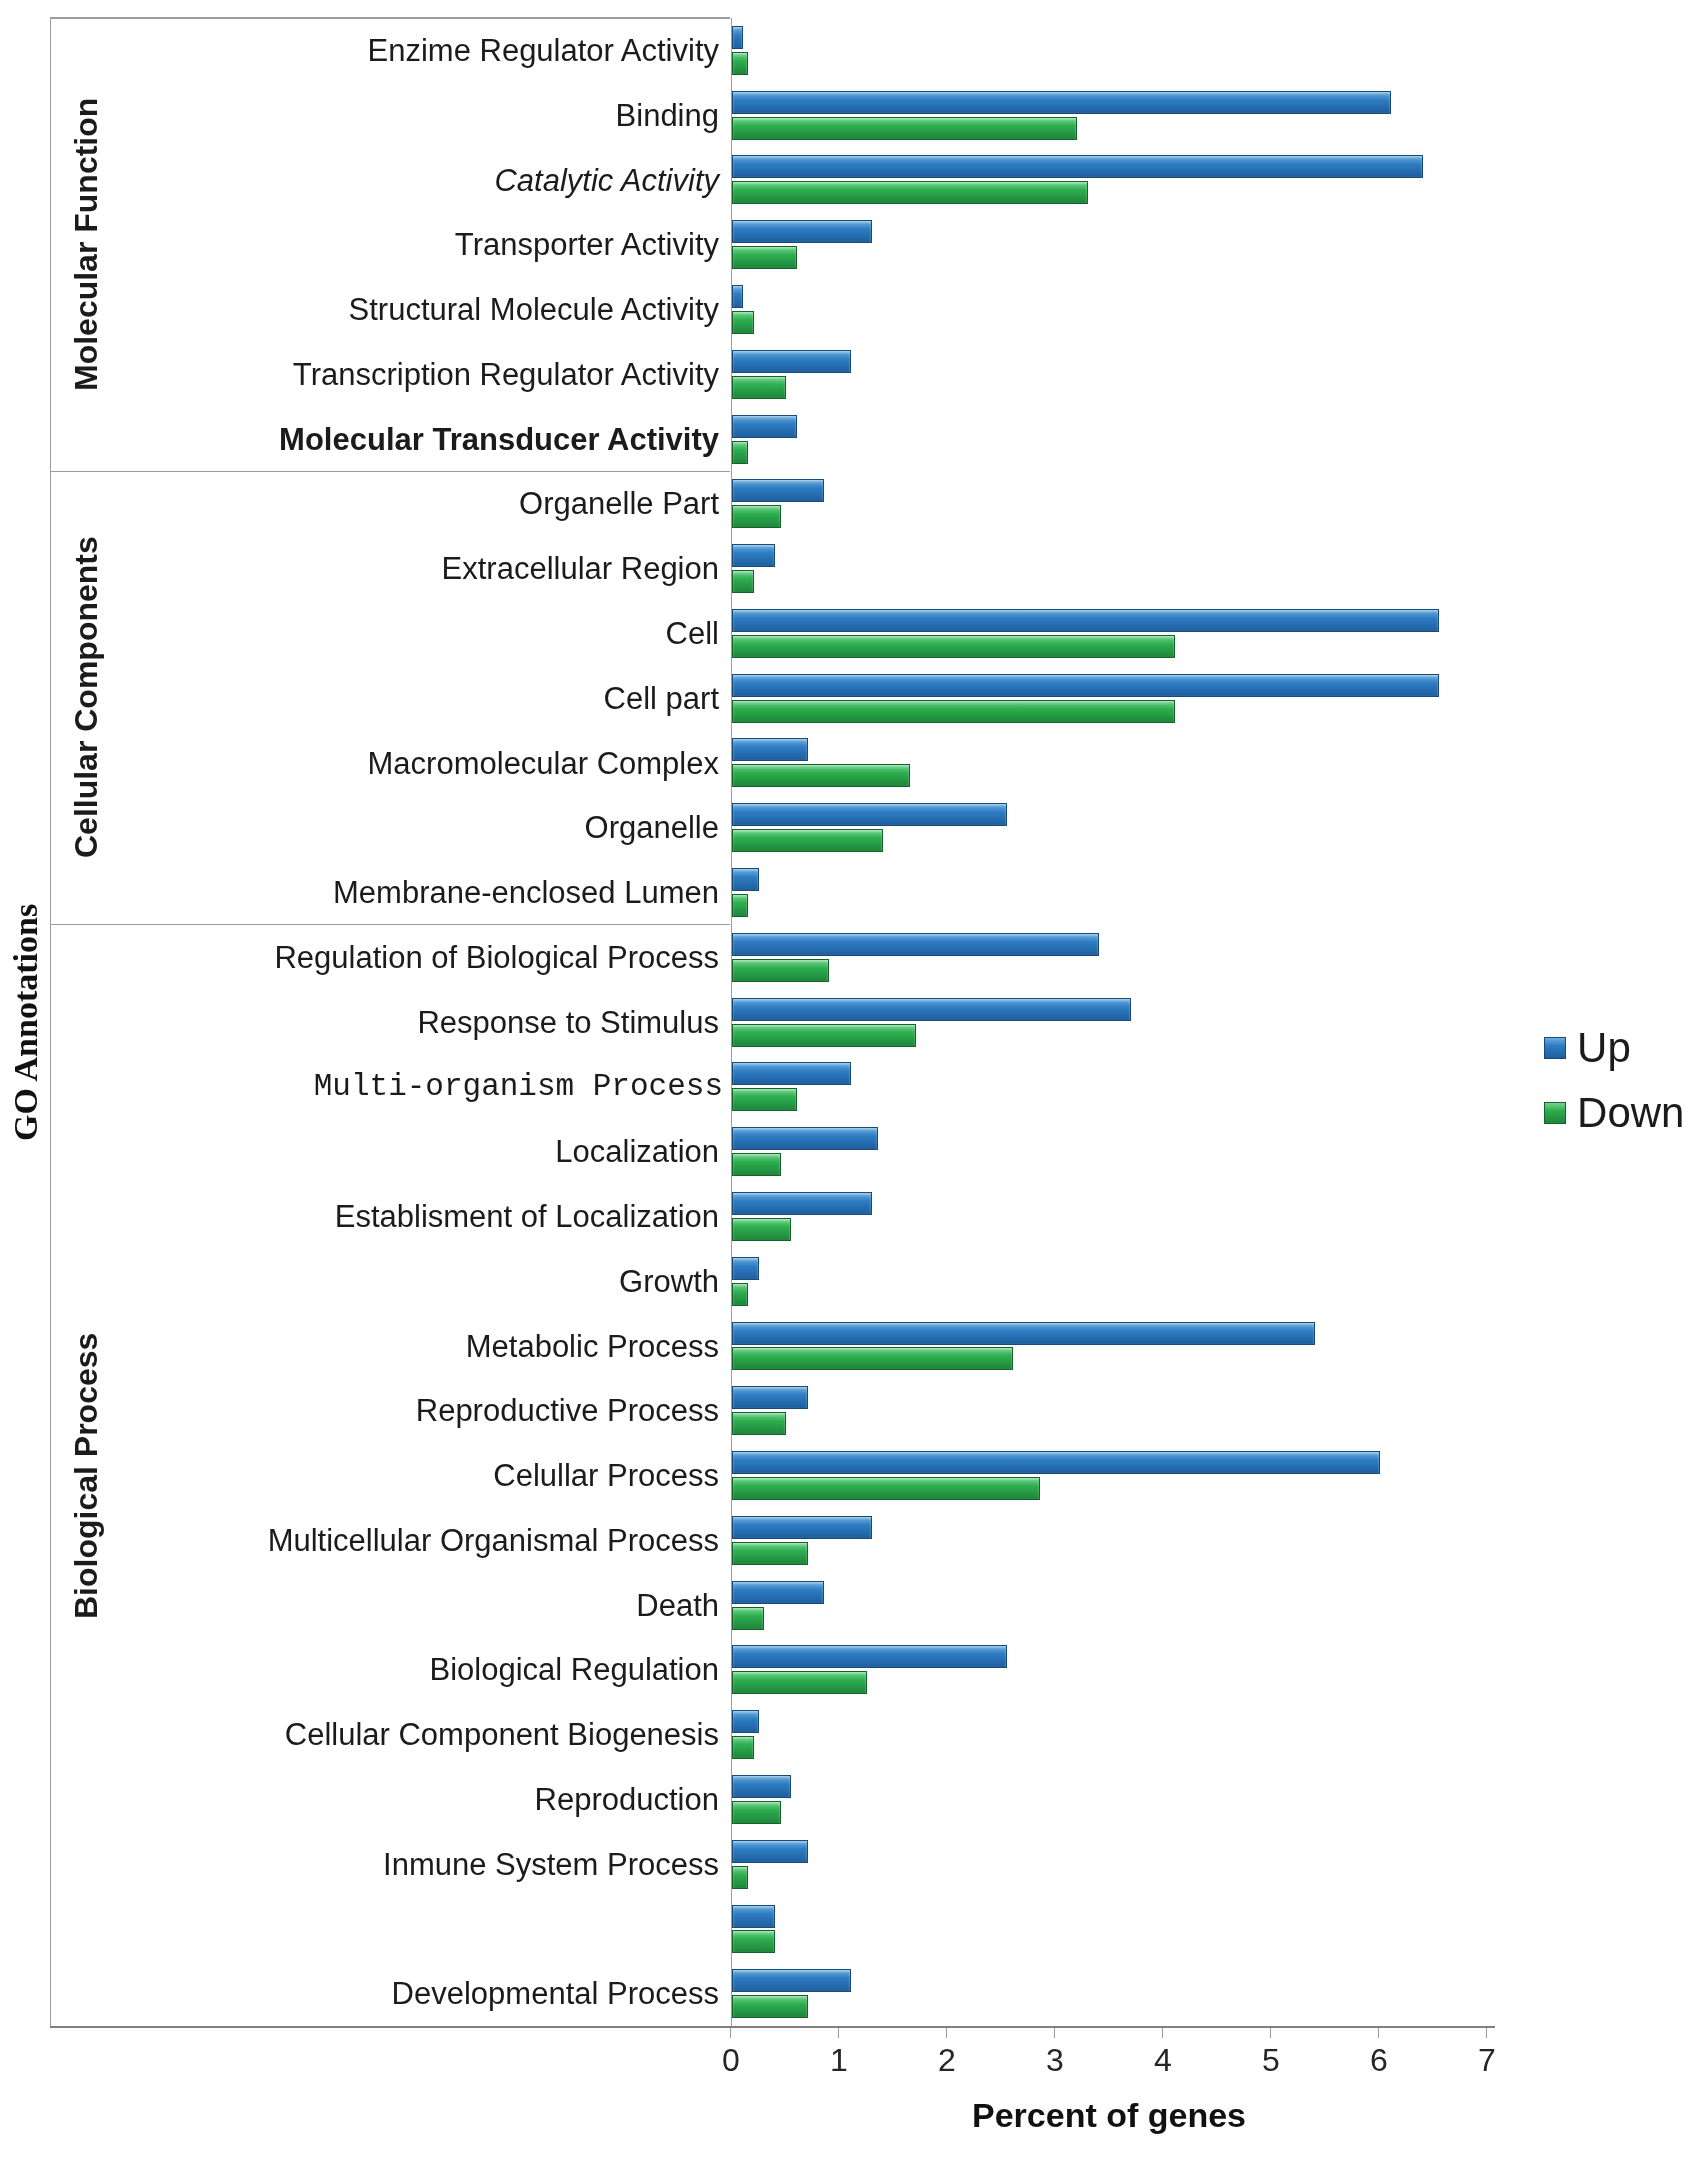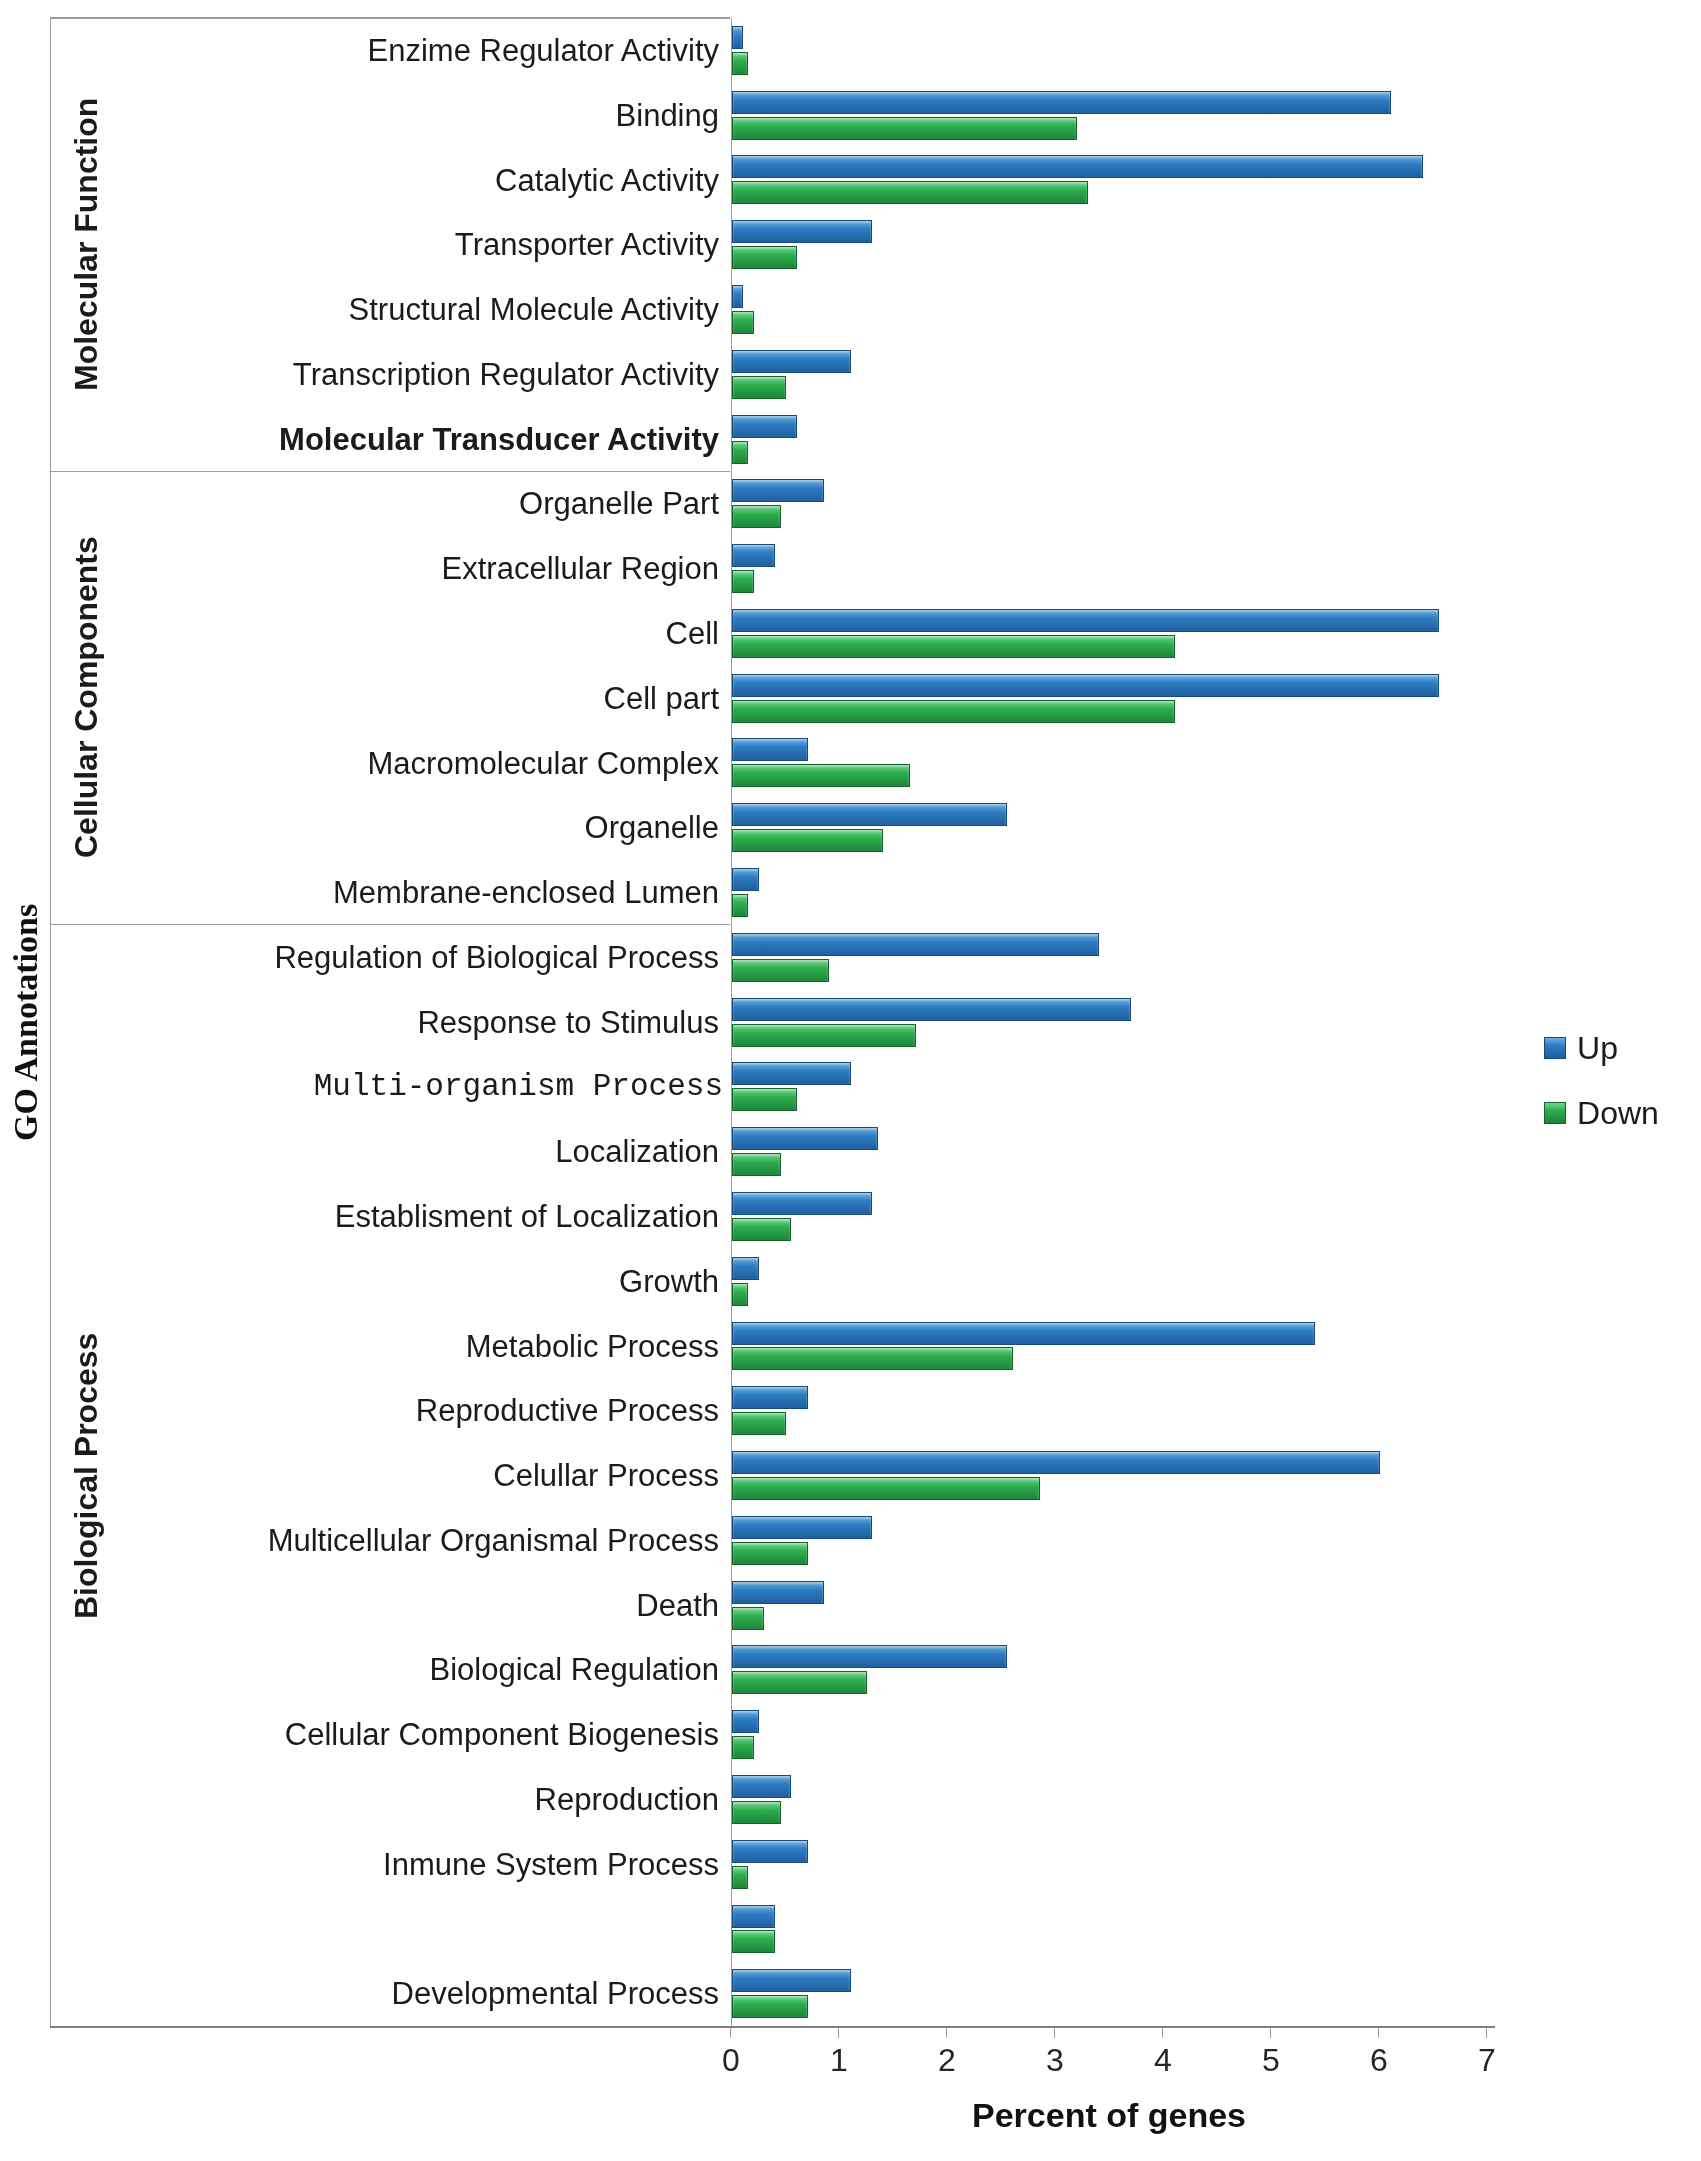--- a/index.html
+++ b/index.html
@@ -16,38 +16,38 @@
              writing-mode:vertical-rl;transform:rotate(180deg);
              font-family:"Liberation Serif", serif;font-weight:bold;font-size:34px;color:#111;}
   .xlabel{position:absolute;left:821px;top:2096px;width:576px;text-align:center;
              font-weight:bold;font-size:34px;color:#111;}
   .bar{position:absolute;border:1.4px solid;box-sizing:border-box;
              box-shadow:inset 0 1.4px 2.2px rgba(255,255,255,0.45);}
   .hline,.vline,.tickmark{position:absolute;background:#9c9c9c;}
   .axis{position:absolute;background:#7f7f7f;}
   .tick-label{position:absolute;text-align:center;font-size:32px;color:#262626;}
   .legend-item{position:absolute;display:flex;align-items:center;gap:11.5px;height:40px;
-             font-size:32px;color:#1b1b1b;}
+             font-size:42px;color:#1b1b1b;}
   .swatch{width:21.6px;height:21.6px;border:1.4px solid;display:inline-block;box-sizing:border-box;}
 </style>
 </head>
 <body>
 
 <div id="chart">
   <div class="ylabel">GO Annotations</div>
   <div class="xlabel">Percent of genes</div>
 <div class="hline" style="left: 50px; top: 17.3px; width: 680px; height: 1.4px;"></div>
     <div class="group-label" style="left: 53px; top: 18px; width: 66px; height: 453px;">Molecular Function</div>
     <div class="cat-label" style="left: 124px; top: 18px; width: 595px; height: 65px;">Enzime Regulator Activity</div>
     <div class="bar" style="left: 732px; top: 26px; width: 10.8px; height: 23px; background: linear-gradient(rgb(108, 174, 222) 0%, rgb(46, 124, 195) 38%, rgb(30, 95, 158) 100%); border-color: rgb(23, 74, 119);"></div>
     <div class="bar" style="left: 732px; top: 52px; width: 16px; height: 23px; background: linear-gradient(rgb(116, 212, 145) 0%, rgb(46, 174, 78) 38%, rgb(29, 133, 58) 100%); border-color: rgb(21, 99, 42);"></div>
     <div class="cat-label" style="left: 124px; top: 83px; width: 595px; height: 65px;">Binding</div>
     <div class="bar" style="left: 732px; top: 91px; width: 659px; height: 23px; background: linear-gradient(rgb(108, 174, 222) 0%, rgb(46, 124, 195) 38%, rgb(30, 95, 158) 100%); border-color: rgb(23, 74, 119);"></div>
     <div class="bar" style="left: 732px; top: 117px; width: 345px; height: 23px; background: linear-gradient(rgb(116, 212, 145) 0%, rgb(46, 174, 78) 38%, rgb(29, 133, 58) 100%); border-color: rgb(21, 99, 42);"></div>
-    <div class="cat-label" style="left: 124px; top: 148px; width: 595px; height: 65px;">Catalytic Activity</div>
+    <div class="cat-label" style="left: 124px; top: 148px; width: 595px; height: 65px; font-style: italic;">Catalytic Activity</div>
     <div class="bar" style="left: 732px; top: 155px; width: 691px; height: 23px; background: linear-gradient(rgb(108, 174, 222) 0%, rgb(46, 124, 195) 38%, rgb(30, 95, 158) 100%); border-color: rgb(23, 74, 119);"></div>
     <div class="bar" style="left: 732px; top: 181px; width: 356px; height: 23px; background: linear-gradient(rgb(116, 212, 145) 0%, rgb(46, 174, 78) 38%, rgb(29, 133, 58) 100%); border-color: rgb(21, 99, 42);"></div>
     <div class="cat-label" style="left: 124px; top: 212px; width: 595px; height: 65px;">Transporter Activity</div>
     <div class="bar" style="left: 732px; top: 220px; width: 140px; height: 23px; background: linear-gradient(rgb(108, 174, 222) 0%, rgb(46, 124, 195) 38%, rgb(30, 95, 158) 100%); border-color: rgb(23, 74, 119);"></div>
     <div class="bar" style="left: 732px; top: 246px; width: 65px; height: 23px; background: linear-gradient(rgb(116, 212, 145) 0%, rgb(46, 174, 78) 38%, rgb(29, 133, 58) 100%); border-color: rgb(21, 99, 42);"></div>
     <div class="cat-label" style="left: 124px; top: 277px; width: 595px; height: 65px;">Structural Molecule Activity</div>
     <div class="bar" style="left: 732px; top: 285px; width: 10.8px; height: 23px; background: linear-gradient(rgb(108, 174, 222) 0%, rgb(46, 124, 195) 38%, rgb(30, 95, 158) 100%); border-color: rgb(23, 74, 119);"></div>
     <div class="bar" style="left: 732px; top: 311px; width: 21.6px; height: 23px; background: linear-gradient(rgb(116, 212, 145) 0%, rgb(46, 174, 78) 38%, rgb(29, 133, 58) 100%); border-color: rgb(21, 99, 42);"></div>
     <div class="cat-label" style="left: 124px; top: 342px; width: 595px; height: 65px;">Transcription Regulator Activity</div>
     <div class="bar" style="left: 732px; top: 350px; width: 119px; height: 23px; background: linear-gradient(rgb(108, 174, 222) 0%, rgb(46, 124, 195) 38%, rgb(30, 95, 158) 100%); border-color: rgb(23, 74, 119);"></div>

